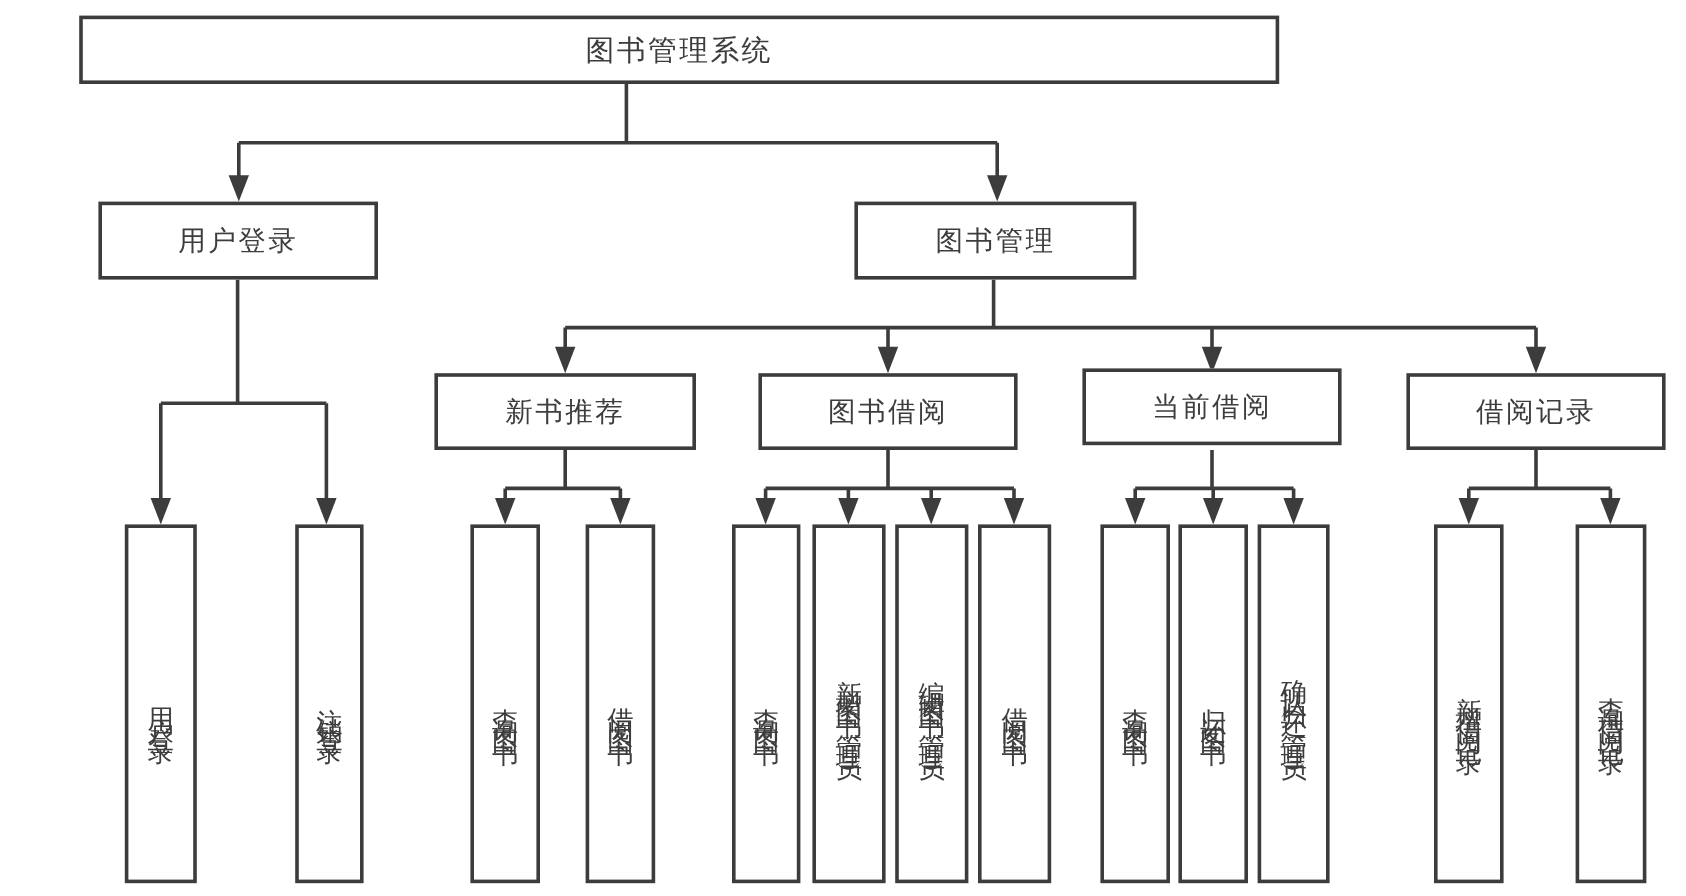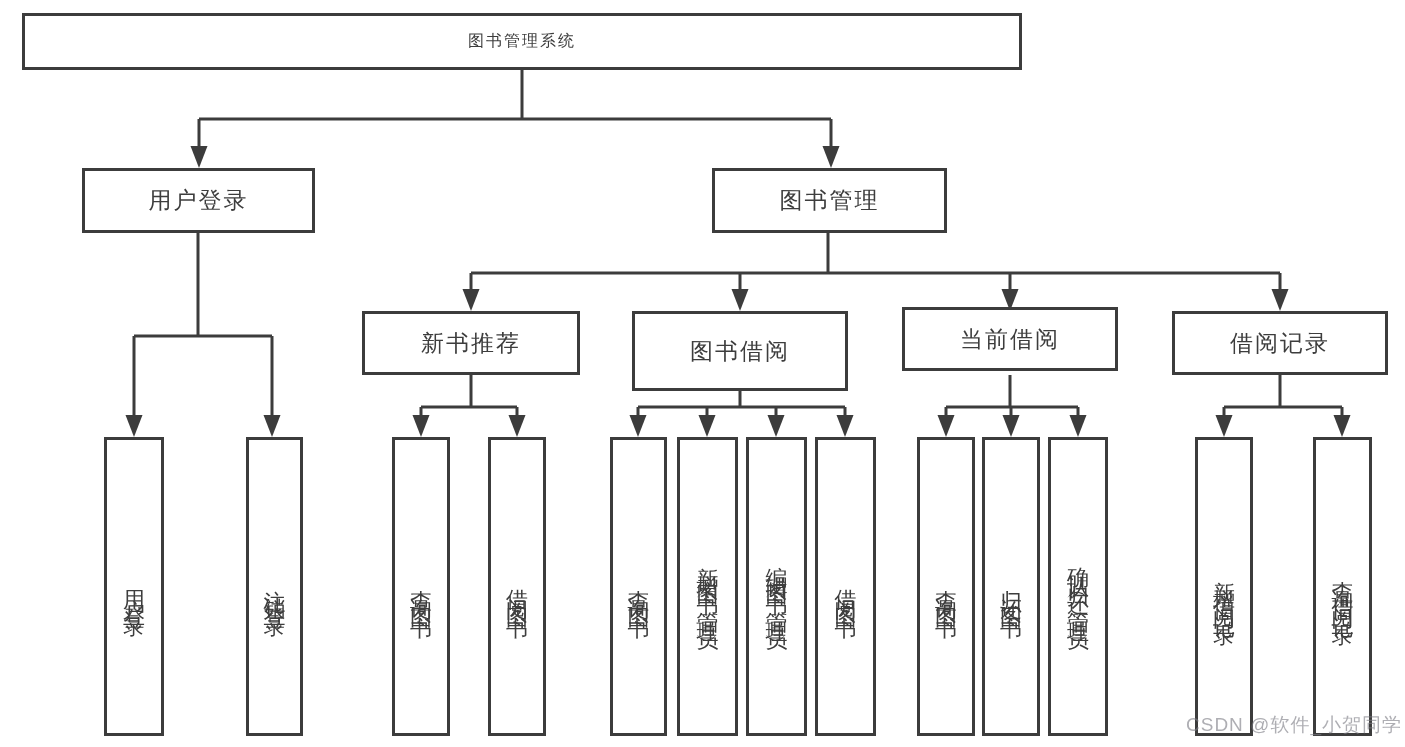--- a/index.html
+++ b/index.html
@@ -30,21 +30,21 @@
     display: flex;
     align-items: center;
     justify-content: center;
     text-align: center;
   }
   .h-node {
     font-size: 23px;
     letter-spacing: 2px;
     white-space: nowrap;
   }
-  .root-node { font-size: 16px; }
+  .root-node { font-size: 24px; margin-left: 44px; }
   .v-node {
     writing-mode: vertical-rl;
     text-orientation: mixed;
     font-size: 22px;
     letter-spacing: 9px;
     line-height: 1;
     padding-top: 6px;
   }
   .watermark {
     position: absolute;
@@ -111,21 +111,21 @@
       <polygon fill="#3c3c3c" stroke="none" points="1333.5,415 1350.5,415 1342,437"></polygon>
     </g>
   </svg>
 
   <div class="node h-node root-node" style="left:22px; top:13px; width:1000px; height:57px;">图书管理系统</div>
 
   <div class="node h-node" style="left:82px; top:168px; width:233px; height:65px;">用户登录</div>
   <div class="node h-node" style="left:362px; top:311px; width:218px; height:64px;">新书推荐</div>
 
   <div class="node h-node" style="left:712px; top:168px; width:235px; height:65px;">图书管理</div>
-  <div class="node h-node" style="left:632px; top:311px; width:216px; height:80px;">图书借阅</div>
+  <div class="node h-node" style="left:632px; top:311px; width:216px; height:64px;">图书借阅</div>
   <div class="node h-node" style="left:902px; top:307px; width:216px; height:64px;">当前借阅</div>
   <div class="node h-node" style="left:1172px; top:311px; width:216px; height:64px;">借阅记录</div>
 
   <div class="node v-node" style="left:104px; top:437px; width:60px; height:299px;">用户登录</div>
   <div class="node v-node" style="left:246px; top:437px; width:57px; height:299px;">注销登录</div>
 
   <div class="node v-node" style="left:392px; top:437px; width:58px; height:299px;">查询图书</div>
   <div class="node v-node" style="left:488px; top:437px; width:58px; height:299px;">借阅图书</div>
 
   <div class="node v-node" style="left:610px; top:437px; width:57px; height:299px;">查询图书</div>
@@ -133,15 +133,14 @@
   <div class="node v-node" style="left:746px; top:437px; width:61px; height:299px;">编辑图书（管理员）</div>
   <div class="node v-node" style="left:815px; top:437px; width:61px; height:299px;">借阅图书</div>
 
   <div class="node v-node" style="left:917px; top:437px; width:58px; height:299px;">查询图书</div>
   <div class="node v-node" style="left:982px; top:437px; width:58px; height:299px;">归还图书</div>
   <div class="node v-node" style="left:1048px; top:437px; width:60px; height:299px;">确认归还（管理员）</div>
 
   <div class="node v-node" style="left:1195px; top:437px; width:58px; height:299px;">新增借阅记录</div>
   <div class="node v-node" style="left:1313px; top:437px; width:59px; height:299px;">查询借阅记录</div>
 
-  <div class="watermark">CSDN @软件_小贺同学</div>
 
 </div>
 
 </body></html>

